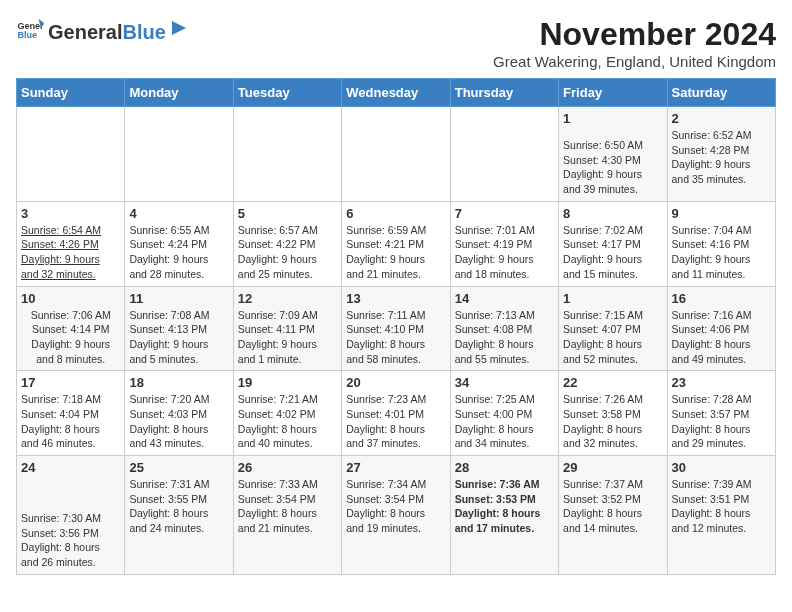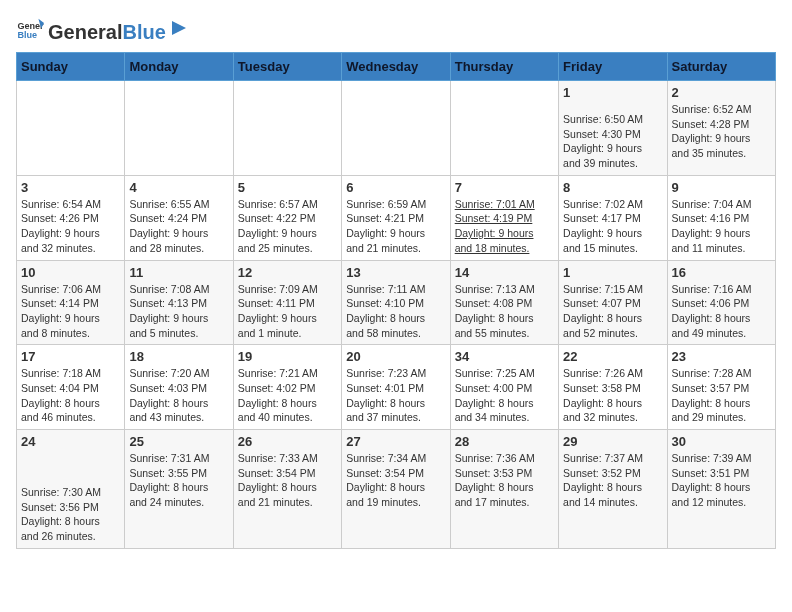--- a/index.html
+++ b/index.html
@@ -37,21 +37,21 @@
       font-size: 15px;
       color: #444;
     }
     table {
       width: 100%;
       border-collapse: collapse;
       table-layout: fixed;
     }
     thead tr th {
       background: #3a7fc1;
-      color: #0f172a;
+      color: #ffffff;
       font-size: 13px;
       font-weight: bold;
       padding: 6px 4px;
       text-align: left;
       border: 1px solid #5a9fd4;
     }
     tbody tr td {
       vertical-align: top;
       font-size: 11px;
       color: #333;
@@ -91,20 +91,24 @@
     <div>
       <div style="display:flex; align-items:baseline; gap:0;">
         <span style="font-size:20px;font-weight:bold;color:#333;">General</span>
         <span style="font-size:20px;font-weight:bold;color:#3a7fc1;">Blue</span>
         <svg width="22" height="22" viewBox="0 0 22 22" style="margin-left:2px;">
           <polygon points="4,4 18,11 4,18" fill="#3a7fc1"></polygon>
         </svg>
       </div>
     </div>
   </div>
+  <div class="title-area">
+    <div class="month-title">November 2024</div>
+    <div class="location-title">Great Wakering, England, United Kingdom</div>
+  </div>
 </div>
 
 <table>
   <thead>
     <tr id="header-row">
         <th>Sunday</th>
         <th>Monday</th>
         <th>Tuesday</th>
         <th>Wednesday</th>
         <th>Thursday</th>
@@ -130,21 +134,21 @@
           <span class="day-number">2</span>
           <div class="day-info" style="white-space: pre-line;">Sunrise: 6:52 AM
 Sunset: 4:28 PM
 Daylight: 9 hours
 and 35 minutes.</div>
         </td>
       </tr>
       <tr>
         <td>
           <span class="day-number">3</span>
-          <div class="day-info" style="white-space: pre-line;">Sunrise: 6:54 AM
+          <div class="day-info" style="white-space: pre-line; text-decoration: underline;">Sunrise: 6:54 AM
 Sunset: 4:26 PM
 Daylight: 9 hours
 and 32 minutes.</div>
         </td>
         <td>
           <span class="day-number">4</span>
           <div class="day-info" style="white-space: pre-line;">Sunrise: 6:55 AM
 Sunset: 4:24 PM
 Daylight: 9 hours
 and 28 minutes.</div>
@@ -158,21 +162,21 @@
         </td>
         <td>
           <span class="day-number">6</span>
           <div class="day-info" style="white-space: pre-line;">Sunrise: 6:59 AM
 Sunset: 4:21 PM
 Daylight: 9 hours
 and 21 minutes.</div>
         </td>
         <td>
           <span class="day-number">7</span>
-          <div class="day-info" style="white-space: pre-line; text-decoration: underline;">Sunrise: 7:01 AM
+          <div class="day-info" style="white-space: pre-line;">Sunrise: 7:01 AM
 Sunset: 4:19 PM
 Daylight: 9 hours
 and 18 minutes.</div>
         </td>
         <td>
           <span class="day-number">8</span>
           <div class="day-info" style="white-space: pre-line;">Sunrise: 7:02 AM
 Sunset: 4:17 PM
 Daylight: 9 hours
 and 15 minutes.</div>
@@ -181,21 +185,21 @@
           <span class="day-number">9</span>
           <div class="day-info" style="white-space: pre-line;">Sunrise: 7:04 AM
 Sunset: 4:16 PM
 Daylight: 9 hours
 and 11 minutes.</div>
         </td>
       </tr>
       <tr>
         <td>
           <span class="day-number">10</span>
-          <div class="day-info" style="white-space: pre-line;">Sunrise: 7:06 AM
+          <div class="day-info" style="white-space: pre-line; text-align: center;">Sunrise: 7:06 AM
 Sunset: 4:14 PM
 Daylight: 9 hours
 and 8 minutes.</div>
         </td>
         <td>
           <span class="day-number">11</span>
           <div class="day-info" style="white-space: pre-line;">Sunrise: 7:08 AM
 Sunset: 4:13 PM
 Daylight: 9 hours
 and 5 minutes.</div>
@@ -311,21 +315,21 @@
         </td>
         <td>
           <span class="day-number">27</span>
           <div class="day-info" style="white-space: pre-line;">Sunrise: 7:34 AM
 Sunset: 3:54 PM
 Daylight: 8 hours
 and 19 minutes.</div>
         </td>
         <td>
           <span class="day-number">28</span>
-          <div class="day-info" style="white-space: pre-line;">Sunrise: 7:36 AM
+          <div class="day-info" style="white-space: pre-line; font-weight: bold;">Sunrise: 7:36 AM
 Sunset: 3:53 PM
 Daylight: 8 hours
 and 17 minutes.</div>
         </td>
         <td>
           <span class="day-number">29</span>
           <div class="day-info" style="white-space: pre-line;">Sunrise: 7:37 AM
 Sunset: 3:52 PM
 Daylight: 8 hours
 and 14 minutes.</div>

